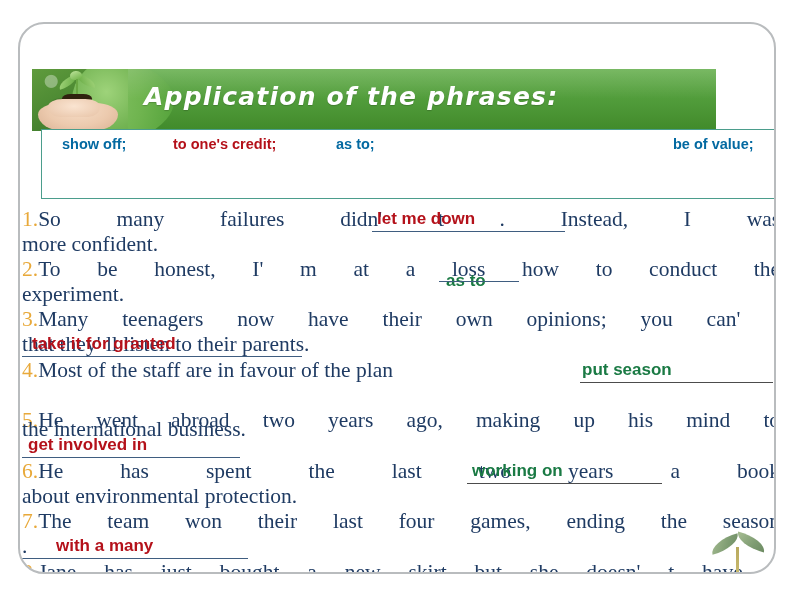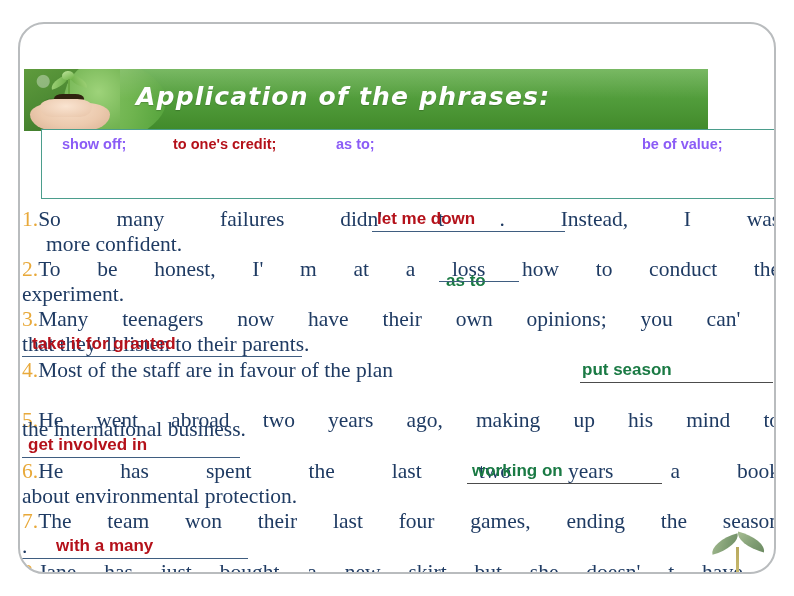--- a/index.html
+++ b/index.html
@@ -31,21 +31,21 @@
     border: 2px solid #b9bcbe;
     border-radius: 26px;
     background: #ffffff;
     box-sizing: border-box;
     overflow: hidden;
   }
 
   
   #banner {
     position: absolute;
-    left: 4px;
+    left: 12px;
     top: 45px;
     width: 684px;
     height: 62px;
     background: linear-gradient(to bottom,
         #5fab46 0%, #59a441 22%, #4f9a39 55%, #479030 82%, #3f8a2a 100%);
     overflow: hidden;
   }
   #banner-sheen {
     position: absolute;
     left: 0; top: 0; width: 100%; height: 30px;
@@ -161,21 +161,21 @@
     left: 0; right: 0;
     height: 28px;
     white-space: nowrap;
   }
   .phrase-row.r1 { top: 6px; }
   .phrase-row.r2 { top: 36px; }
   .phrase {
     position: absolute;
     white-space: nowrap;
   }
-  .green { color: #8b5cf6; }
+  .green { color: #0369a1; }
   .red   { color: #b4111a; }
 
   
   #sentences {
     position: absolute;
     left: 0px;
     top: 183px;
     width: 756px;
     height: 367px;
     color: #1f3b63;
@@ -260,31 +260,31 @@
 
       <div id="banner-title">Application of the phrases:</div>
     </div>
 
     <div id="phrasebox">
 
       <div class="phrase-row r1">
         <span class="phrase green" style="left:20px">show off;</span>
         <span class="phrase red" style="left:131px">to one's credit;</span>
         <span class="phrase green" style="left:294px">as to;</span>
-        <span class="phrase green" style="left:600px">be of value;</span>
+        <span class="phrase green" style="left:631px">be of value;</span>
       </div>
 
     </div>
 
     <div id="sentences">
 
       <div class="line" style="top:0px;left:2px;">
         <span class="num">1.</span><span class="body-j" style="width:742px;">So many failures didn' t                             .  Instead, I was</span>
       </div>
-      <div class="line" style="top:25px;left:2px;margin-left:24px;">more confident.</div>
+      <div class="line" style="top:25px;left:2px;">more confident.</div>
       <span class="answer ans-red" style="left:357px; top:2px;">let me down</span>
       <span class="rule" style="left:352px; top:24px; width:193px;"></span>
 
       <div class="line" style="top:50px;left:2px;">
         <span class="num">2.</span><span class="body-j" style="width:742px;">To be honest, I' m at a loss                how to conduct the</span>
       </div>
       <div class="line" style="top:75px;left:2px;">experiment.</div>
       <span class="answer ans-green" style="left:426px; top:64px;">as to</span>
       <span class="rule" style="left:419px; top:74px; width:80px;"></span>
 

